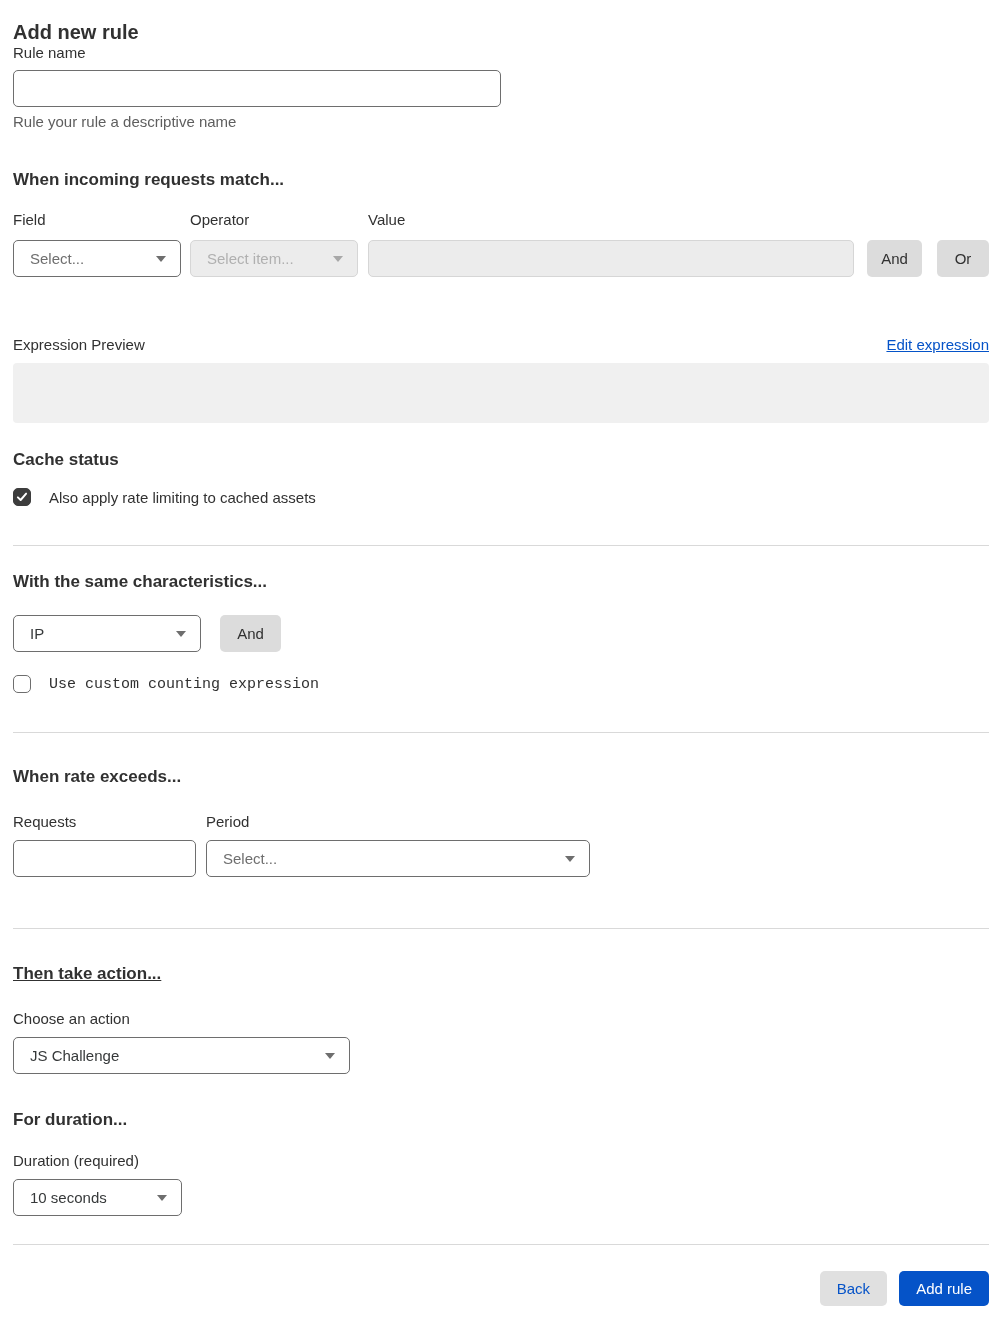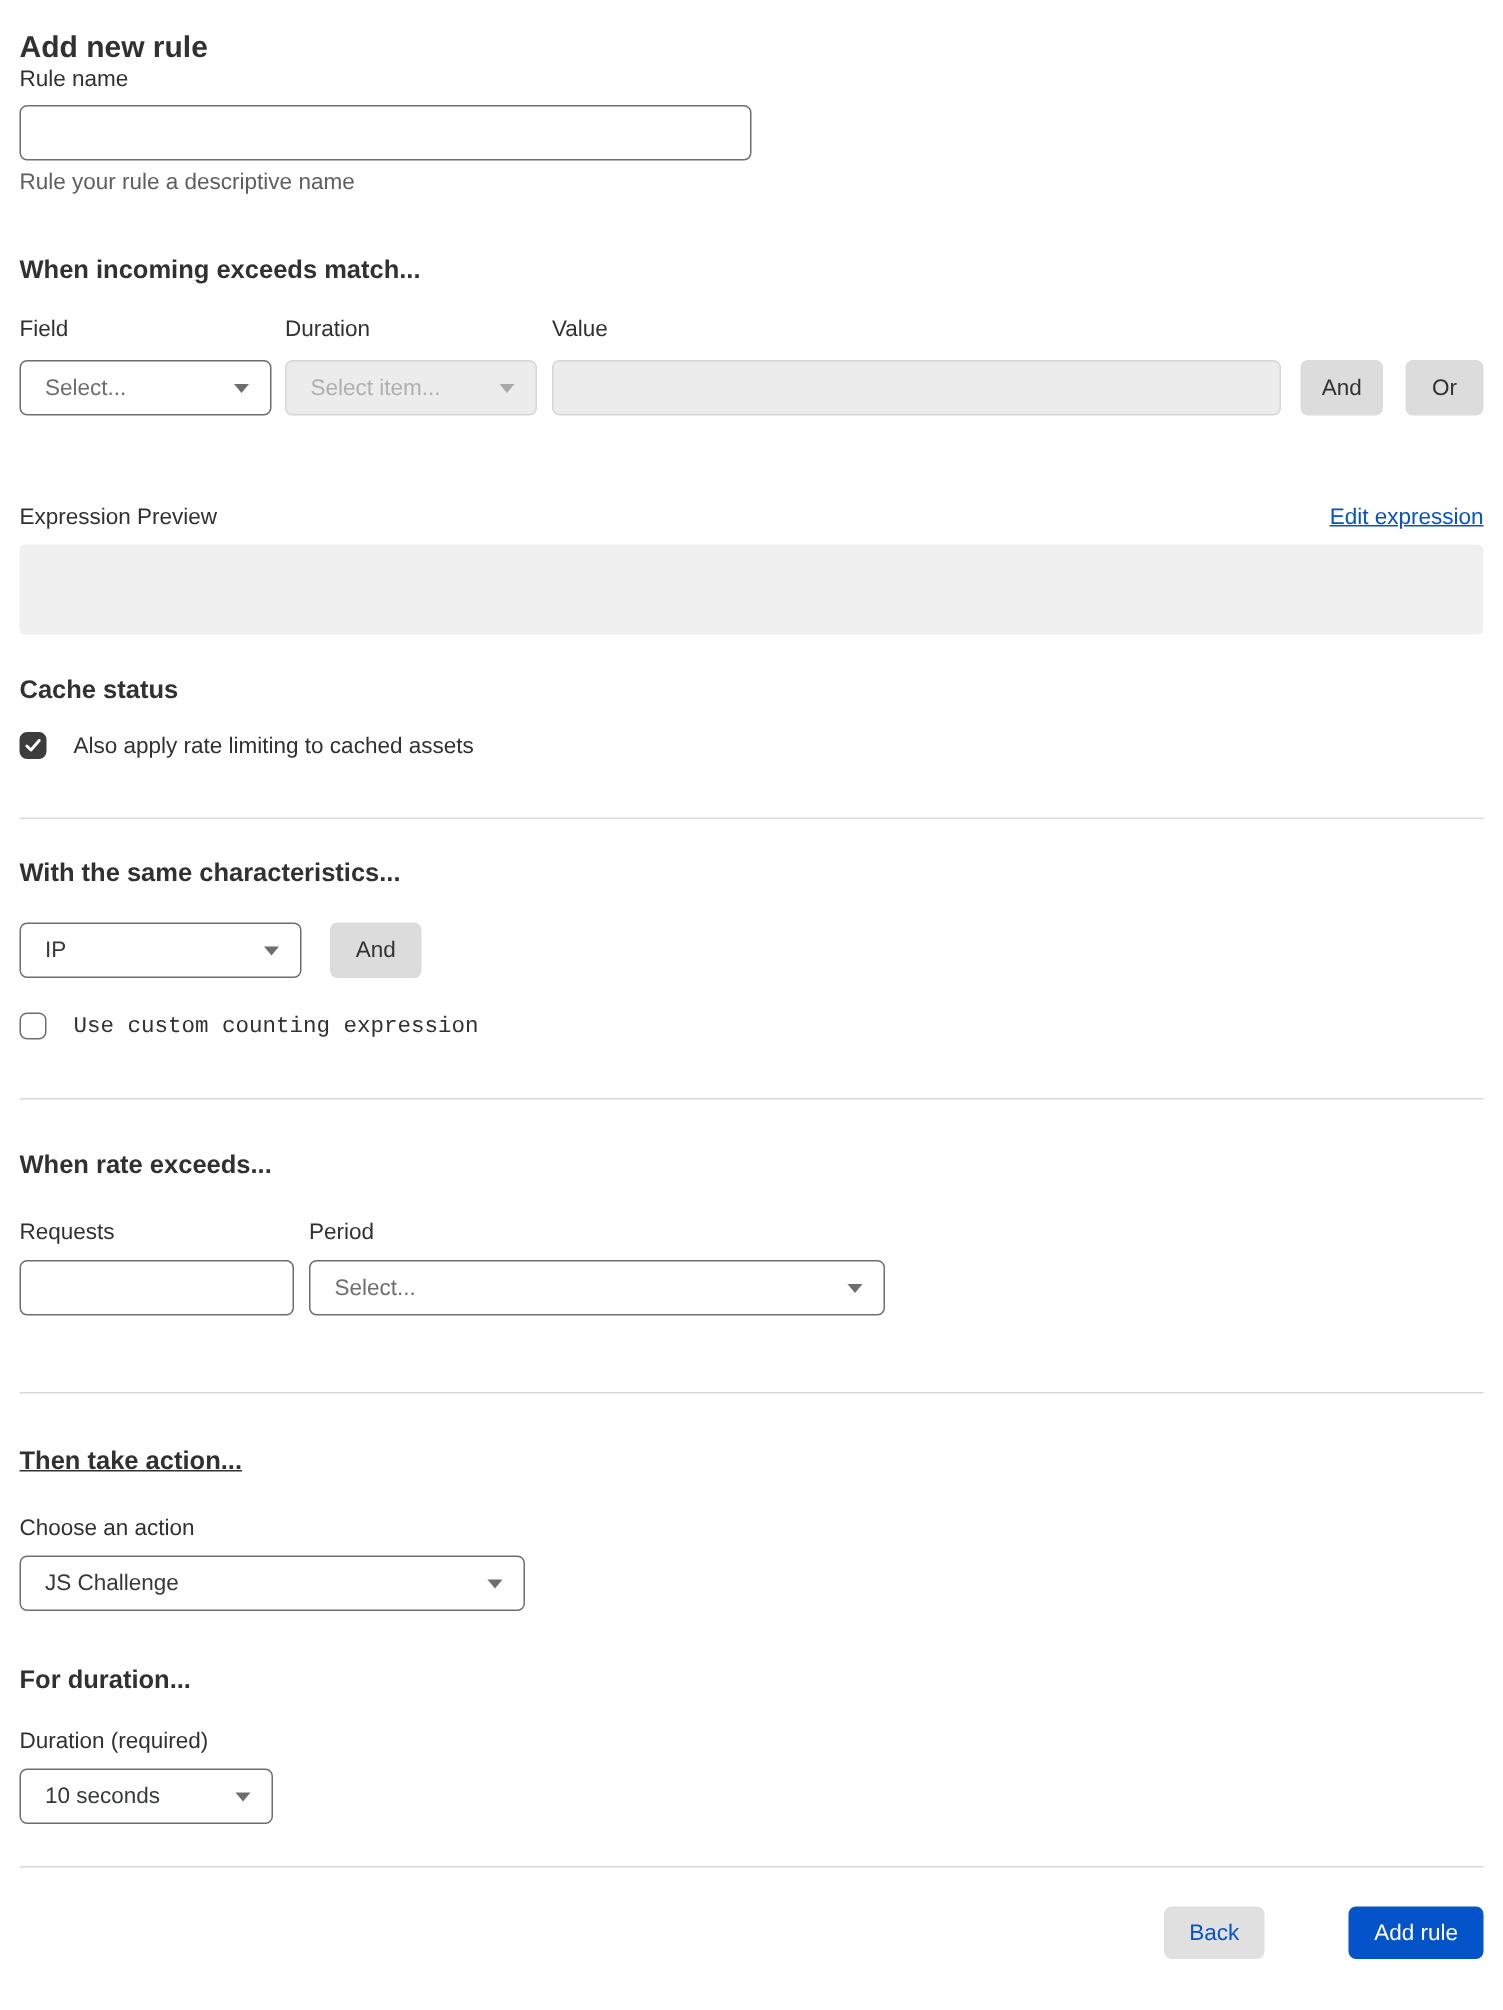--- a/index.html
+++ b/index.html
@@ -96,21 +96,21 @@
   .col-period { width: 384px; }
 
   .action-heading { margin-top: 35px; text-decoration: underline; }
   .action-label { margin-top: 26px; display: block; }
   .action-select { width: 337px; margin-top: 10px; }
 
   .duration-heading { margin-top: 36px; }
   .duration-label { margin-top: 22px; display: block; }
   .duration-select { width: 169px; margin-top: 10px; }
 
-  .footer-row { display: flex; justify-content: flex-end; align-items: center; margin-top: 26px; padding-bottom: 14px; gap: 44px; }
+  .footer-row { display: flex; justify-content: flex-end; align-items: center; margin-top: 26px; padding-bottom: 14px; }
   .back-btn {
     height: 35px; padding: 0 17px; border: none; border-radius: 5px;
     background: #e0e0e0; color: #0553c8; font-family: "Liberation Sans", sans-serif;
     font-size: 15px; cursor: pointer;
   }
   .add-rule-btn {
     height: 35px; padding: 0 17px; border: none; border-radius: 5px;
     background: #0553c8; color: #ffffff; font-family: "Liberation Sans", sans-serif;
     font-size: 15px; cursor: pointer; margin-left: 12px;
   }
@@ -121,32 +121,32 @@
 <div class="container">
 
   <h1 class="page-title">Add new rule</h1>
 
   
   <label class="field-label rule-name-label">Rule name</label>
   <input class="text-input rule-name-input" type="text" value="" style="">
   <div class="helper-text">Rule your rule a descriptive name</div>
 
   
-  <h2 class="section-heading match-heading">When incoming exceeds match...</h2>
+  <h2 class="section-heading match-heading">When incoming requests match...</h2>
 
   <div class="controls-row">
     <div class="ctl-col col-field">
       <span class="field-label">Field</span>
       <div class="select">
         <span class="sel-text placeholder">Select...</span>
         <span class="caret"></span>
       </div>
     </div>
     <div class="ctl-col col-operator">
-      <span class="field-label">Duration</span>
+      <span class="field-label">Operator</span>
       <div class="select disabled">
         <span class="sel-text placeholder">Select item...</span>
         <span class="caret"></span>
       </div>
     </div>
     <div class="ctl-col col-value">
       <span class="field-label">Value</span>
       <input class="text-input input-disabled" type="text" disabled="" style="width: 486px;" value="">
     </div>
     <button class="gray-btn and-btn">And</button>

